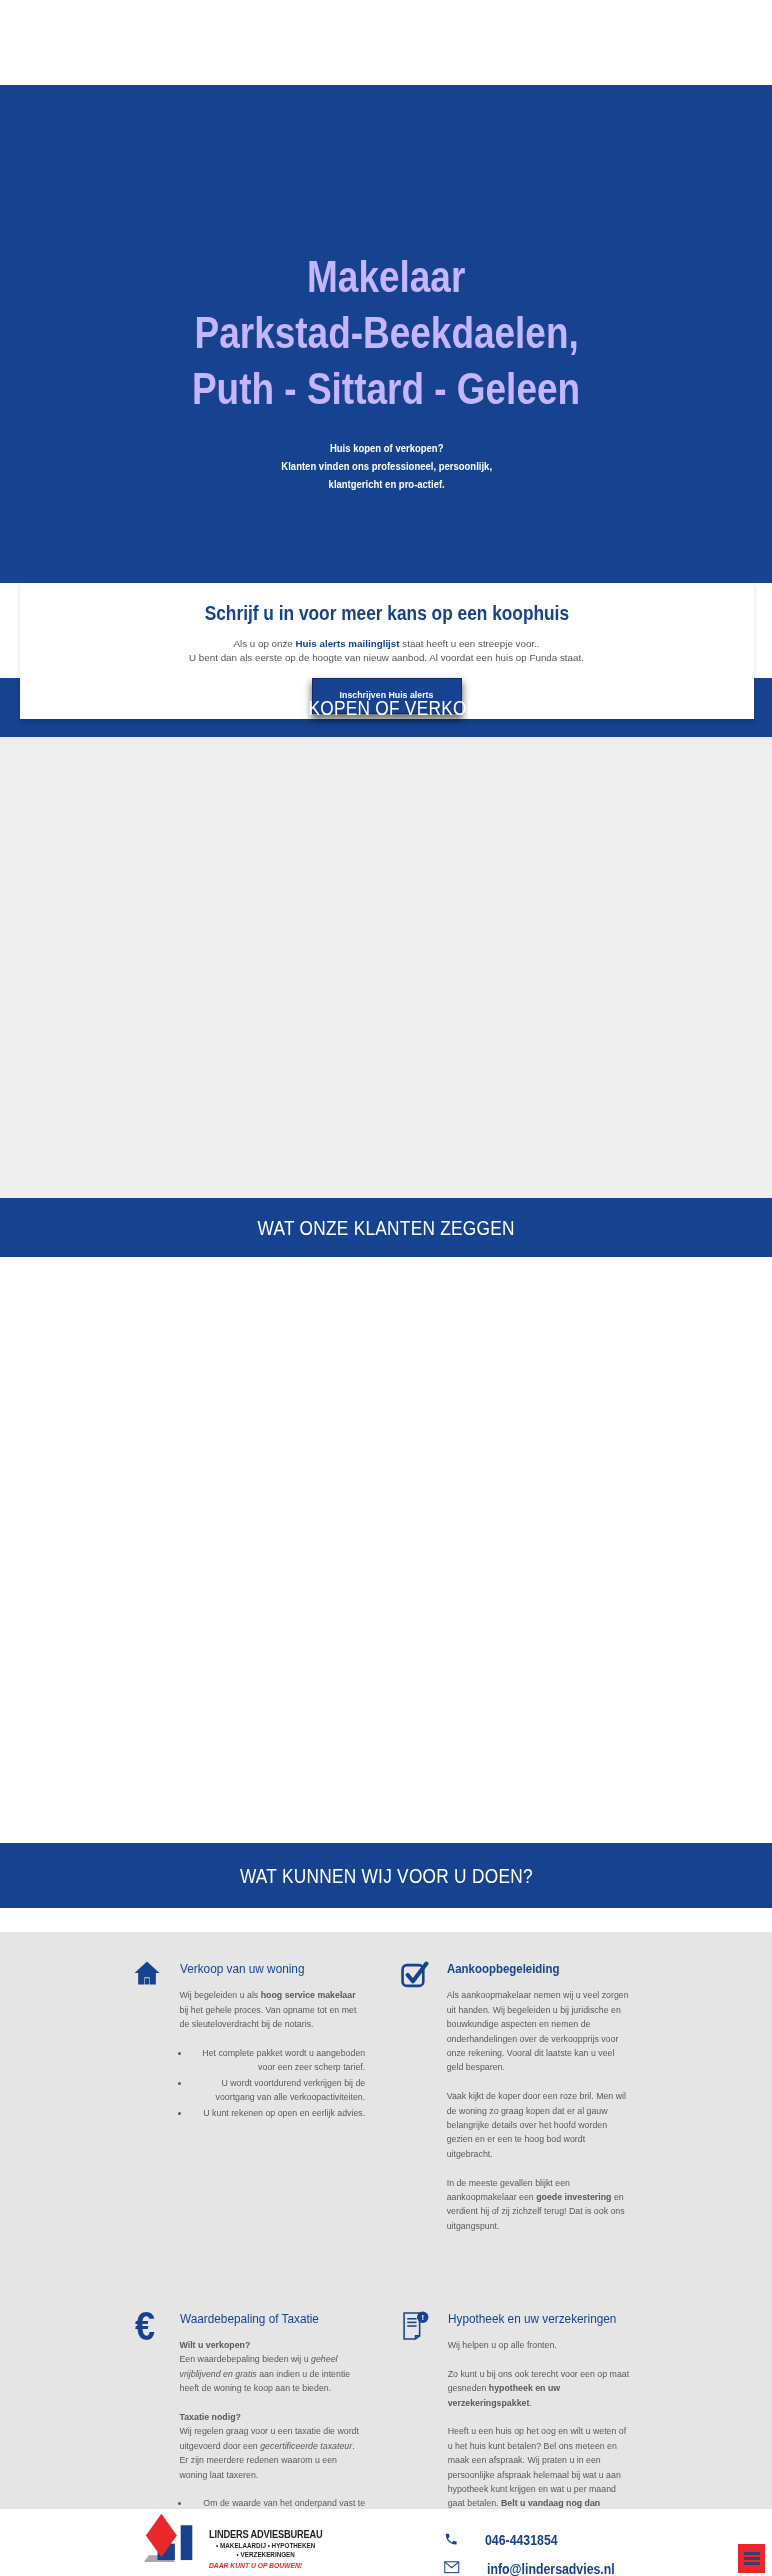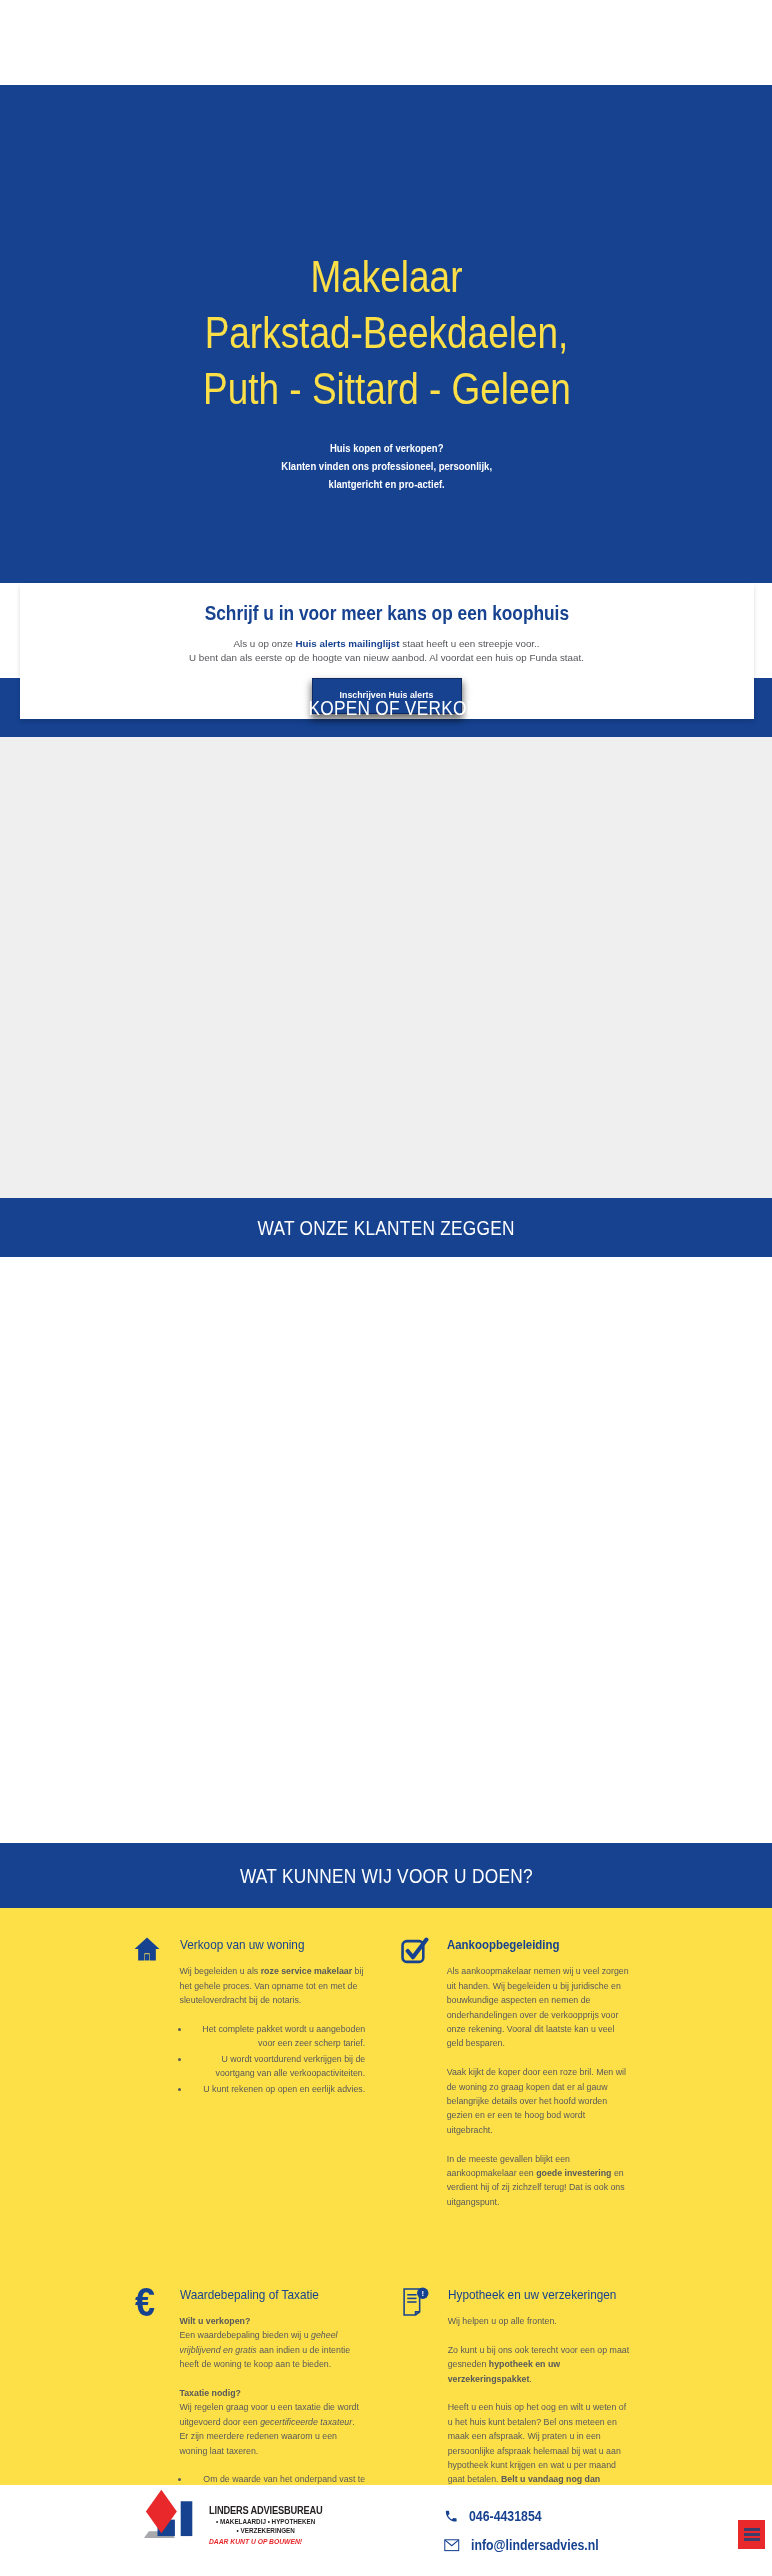--- a/index.html
+++ b/index.html
@@ -6,21 +6,21 @@
   html, body { background:#fff; }
   body { width:773px; font-family:"Liberation Sans", sans-serif; }
 
   .cx-c { display:inline-block; transform:scaleX(.84); transform-origin:center; white-space:nowrap; }
   .cx-l { display:inline-block; transform:scaleX(.88); transform-origin:left; white-space:nowrap; }
 
   .top-spacer { height:85px; background:#fff; }
 
   
   .hero { height:541px; background:#164290; padding-top:164px; text-align:center; }
-  .hero h1 { color:#fde047; font-size:44px; line-height:56px; font-weight:400; }
+  .hero h1 { color:#c4b5fd; font-size:44px; line-height:56px; font-weight:700; }
   .hero .subtitle { margin-top:21.6px; color:#fff; font-size:10.8px; line-height:18px; font-weight:700;
                     display:inline-block; transform:scaleX(.88); transform-origin:center; }
 
   
   .signup-section { height:95px; background:#fff; }
   .signup-card { position:relative; width:734px; height:136px; margin:-43px auto 0;
                  background:#fff; text-align:center; padding-top:17.5px;
                  box-shadow:0 3.1px 4.6px rgba(0,0,0,.14); }
   .signup-card h2 { color:#164290; font-size:20.6px; font-weight:700; }
   .signup-body { margin-top:12.4px; color:#55565a; font-size:9.8px; line-height:14px; }
@@ -31,21 +31,21 @@
 
   
   .band { background:#164290; height:59px; display:flex; align-items:center; justify-content:center; }
   .band.h127 { height:65px; }
   .band .bh { color:#fff; font-size:20.6px; font-weight:400; letter-spacing:0.3px; }
 
   .media-placeholder { height:461px; background:#efeff0; }
   .testimonials-space { height:586px; background:#fff; }
 
   
-  .services { height:577px; background:#fde047; padding-top:29px; }
+  .services { height:577px; background:#e5e5e5; padding-top:29px;margin-top:24px; }
   .services-grid { width:505px; margin:0 auto; display:grid; grid-template-columns:1fr 1fr;
                    column-gap:36px; row-gap:63px; }
   .svc { display:flex; gap:17.5px; }
   .svc-icon { flex:0 0 28px; color:#164290; }
   .svc-body { flex:1; }
   .svc-title { color:#164290; font-size:13.4px; font-weight:400; margin-bottom:12.4px; }
   .svc-title.sm { font-size:13px; font-weight:700; }
   .svc p { color:#58595b; font-size:8.8px; line-height:14.4px; margin-bottom:14.4px; max-width:185px; }
   .svc ul { margin:0 0 14.4px 10.3px; max-width:178px;text-align:right; }
   .svc li { color:#58595b; font-size:8.8px; line-height:14.4px; margin-bottom:1px; }
@@ -53,21 +53,21 @@
                 display:inline-block; transform:scaleX(.9); }
 
   
   .contact-strip { height:91px; background:#fff; position:relative; }
   .logo { position:absolute; left:143px; top:3.1px; display:flex; align-items:flex-start; }
   .logo-text { margin-left:8.2px; padding-top:16.5px; transform:scaleX(.9); transform-origin:left; }
   .logo-name { font-size:10.3px; font-weight:800; color:#231f20; letter-spacing:-0.2px; }
   .logo-sub { font-size:7px; font-weight:700; color:#231f20; text-align:center; margin-top:2.1px; }
   .logo-tagline { font-size:7.5px; font-weight:800; font-style:italic; color:#e8282b; margin-top:3.1px; }
   .contact-block { position:absolute; left:444px; top:23px; }
-  .contact-row { display:flex; align-items:center; gap:11px; margin-bottom:13.4px; }
+  .contact-row { display:flex; align-items:flex-start; gap:27px; margin-bottom:13.4px; }
   .contact-row .txt { color:#164290; font-size:14px; font-weight:700; }
   .menu-button { position:absolute; right:7.7px; top:35px; width:27px; height:29px; background:#e8282b;
                  display:flex; flex-direction:column; justify-content:center; align-items:center; gap:2.6px; cursor:pointer; }
   .menu-button span { display:block; width:15.5px; height:2.6px; background:#3d3d6b; }
 </style>
 </head>
 <body>
 
 <div class="top-spacer"></div>
 
@@ -116,21 +116,21 @@
 
     <div class="svc">
       <div class="svc-icon">
         <svg width="26" height="24" viewBox="0 0 50 46">
             <path fill="#164290" d="M25 1 49 23h-7v22H30V31h-10v14H8V23H1Z"></path>
             <rect x="21" y="33" width="8" height="12" fill="#164290"></rect>
           </svg>
       </div>
       <div class="svc-body">
         <div class="svc-title"><span class="cx-l">Verkoop van uw woning</span></div>
-        <p>Wij begeleiden u als <b>roze service makelaar</b> bij het gehele proces. Van opname tot en met de sleuteloverdracht bij de notaris.</p>
+        <p>Wij begeleiden u als <b>hoog service makelaar</b> bij het gehele proces. Van opname tot en met de sleuteloverdracht bij de notaris.</p>
         <ul>
           <li>Het complete pakket wordt u aangeboden voor een zeer scherp tarief.</li>
           <li>U wordt voortdurend verkrijgen bij de voortgang van alle verkoopactiviteiten.</li>
           <li>U kunt rekenen op open en eerlijk advies.</li>
         </ul>
       </div>
     </div>
 
     <div class="svc">
       <div class="svc-icon">

